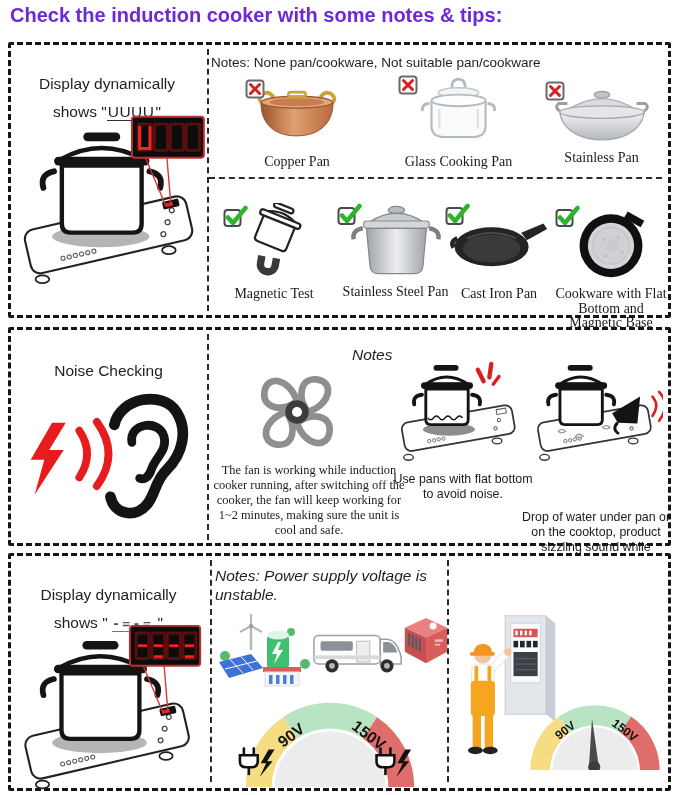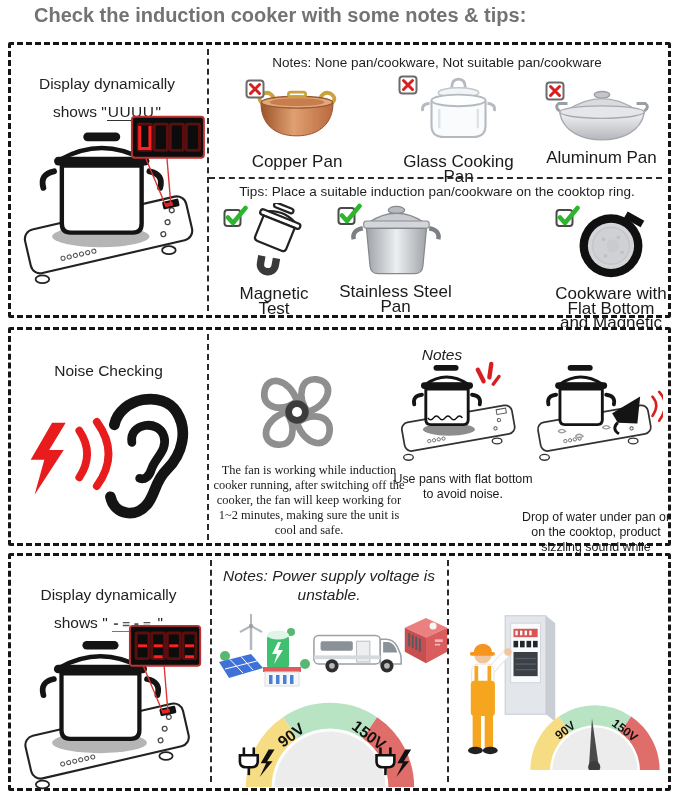--- a/index.html
+++ b/index.html
@@ -1,34 +1,34 @@
 <!DOCTYPE html>
 <html><head>
 <meta charset="utf-8">
 <style>
   html,body{margin:0;padding:0;background:#fff;}
   body{width:679px;height:795px;font-family:"Liberation Sans",sans-serif;color:#1a1a1a;}
   .stage{position:relative;width:679px;height:795px;overflow:hidden;background:#fff;}
-  .page-title{position:absolute;left:10px;top:4px;font-size:20px;font-weight:bold;color:#737373;margin-left:24px;}
+  .page-title{position:absolute;left:10px;top:4px;font-size:20px;font-weight:bold;color:#6d28d9;}
   .box{position:absolute;box-sizing:border-box;border:3px dashed #151515;border-radius:2px;background:#fff;}
   #box1{left:8px;top:42px;width:663px;height:276px;}
   #box2{left:8px;top:327px;width:663px;height:219px;}
   #box3{left:8px;top:553px;width:663px;height:238px;}
   .vdiv{position:absolute;width:0;border-left:2px dashed #2a2a2a;}
   .hdiv{position:absolute;height:0;border-top:2px dashed #2a2a2a;}
   .panel-title{position:absolute;text-align:center;font-size:15.5px;color:#1f1f1f;margin-top:16px;}
   .code-u{border-bottom:1.6px solid #333;padding:0 1px;letter-spacing:.5px;}
   .code-dash{border-bottom:1.6px solid #777;color:#555;letter-spacing:2.5px;font-weight:bold;font-family:"DejaVu Sans Mono",monospace;font-size:13px;}
-  .sec-heading{position:absolute;text-align:center;font-size:13.5px;color:#1f1f1f;}
+  .sec-heading{position:absolute;font-size:13.5px;color:#1f1f1f;}
   .sec-heading.big{font-size:15.5px;font-style:italic;}
   .item{position:absolute;text-align:center;}
   .item .mark{position:absolute;}
   .art-box{height:74px;display:flex;align-items:center;justify-content:center;}
   .art-box.tall{height:80px;}
-  .item-label{font-size:17px;line-height:14.5px;color:#1a1a1a;margin-top:4px;}
+  .item-label{font-size:14px;line-height:14.5px;color:#1a1a1a;margin-top:4px;font-family:Liberation Serif, serif;}
   .note-text{position:absolute;text-align:center;font-size:12.4px;line-height:15px;color:#1a1a1a;}
   svg{display:block;}
   svg text{font-family:"Liberation Sans",sans-serif;}
 </style>
 </head>
 <body>
 
 <div class="stage">
 
   <div class="page-title">Check the induction cooker with some notes &amp; tips:</div>
@@ -146,25 +146,24 @@
               </linearGradient>
             </defs>
           <path d="M6,28 q-6,-4 -1,-8 l9,0" fill="none" stroke="#9b9ea3" stroke-width="3"></path>
           <path d="M94,28 q6,-4 1,-8 l-9,0" fill="none" stroke="#9b9ea3" stroke-width="3"></path>
           <ellipse cx="50" cy="11" rx="8" ry="3.5" fill="#c3c5c9" stroke="#9b9ea3" stroke-width="1.5"></ellipse>
           <path d="M14,27 Q50,3 86,27 Z" fill="#d9dbde" stroke="#aaadb2" stroke-width="1.4"></path>
           <path d="M6,30 C10,50 30,58 50,58 C70,58 90,50 94,30 Z" fill="url(#gsil)" stroke="#a6a9ae" stroke-width="1.4"></path>
           <ellipse cx="50" cy="29" rx="44" ry="6.5" fill="#e4e6e9" stroke="#a6a9ae" stroke-width="1.4"></ellipse>
         </svg>
       </div>
-      <div class="item-label">Aluminum Pan</div>
+      <div class="item-label">Stainless Pan</div>
     </div>
 
     <div class="hdiv" style="left:198px;top:132px;width:453px;"></div>
-    <div class="sec-heading" style="left:200px;top:139px;width:452px;">Tips: Place a suitable induction pan/cookware on the cooktop ring.</div>
 
     <div class="item" style="left:212px;top:158px;width:102px;">
       <div class="mark" style="left:0;top:2px;">
         <svg width="26" height="23" viewBox="0 0 26 23">
             <rect x="1.5" y="5" width="16" height="16" rx="3" fill="#fff" stroke="#4a4a4a" stroke-width="2"></rect>
             <path d="M5,12.5 L10,18 L22.5,3" fill="none" stroke="#2db52d" stroke-width="4.5" stroke-linecap="round" stroke-linejoin="round"></path>
           </svg>
       </div>
       <div class="art-box tall">
         <svg width="80" height="80" viewBox="0 0 86 86">
@@ -202,20 +201,38 @@
           <path d="M89,30 q12,2 10,12" fill="none" stroke="#7d8085" stroke-width="5"></path>
           <ellipse cx="53" cy="10" rx="9" ry="4" fill="#b8bbbf" stroke="#85888d" stroke-width="1.4"></ellipse>
           <path d="M22,24 Q53,3 84,24 Z" fill="#c9ccd0" stroke="#8a8d92" stroke-width="1.4"></path>
           <rect x="17" y="22" width="72" height="8" rx="3" fill="#d4d6d9" stroke="#8a8d92" stroke-width="1.2"></rect>
           <path d="M20,30 h66 L82,72 q-1,8 -9,8 h-40 q-8,0 -9,-8 Z" fill="url(#gst)" stroke="#85888d" stroke-width="1.4"></path>
         </svg>
       </div>
       <div class="item-label">Stainless Steel Pan</div>
     </div>
 
+    <div class="item" style="left:432px;top:158px;width:112px;">
+      <div class="mark" style="left:2px;top:0;">
+        <svg width="26" height="23" viewBox="0 0 26 23">
+            <rect x="1.5" y="5" width="16" height="16" rx="3" fill="#fff" stroke="#4a4a4a" stroke-width="2"></rect>
+            <path d="M5,12.5 L10,18 L22.5,3" fill="none" stroke="#2db52d" stroke-width="4.5" stroke-linecap="round" stroke-linejoin="round"></path>
+          </svg>
+      </div>
+      <div class="art-box tall">
+        <svg width="100" height="54" viewBox="0 0 108 58">
+          <polygon points="78,18 102,8 106,14 84,26" fill="#242424"></polygon>
+          <path d="M9,24 q-8,3 -4,10" fill="none" stroke="#242424" stroke-width="5"></path>
+          <ellipse cx="46" cy="33" rx="40" ry="21" fill="#242424"></ellipse>
+          <ellipse cx="46" cy="35" rx="31" ry="15" fill="#3a3a3a"></ellipse>
+          <path d="M20,24 q26,-12 52,0" fill="none" stroke="#4e4e4e" stroke-width="2"></path>
+        </svg>
+      </div>
+      <div class="item-label">Cast Iron Pan</div>
+    </div>
 
     <div class="item" style="left:544px;top:158px;width:112px;">
       <div class="mark" style="left:0;top:2px;">
         <svg width="26" height="23" viewBox="0 0 26 23">
             <rect x="1.5" y="5" width="16" height="16" rx="3" fill="#fff" stroke="#4a4a4a" stroke-width="2"></rect>
             <path d="M5,12.5 L10,18 L22.5,3" fill="none" stroke="#2db52d" stroke-width="4.5" stroke-linecap="round" stroke-linejoin="round"></path>
           </svg>
       </div>
       <div class="art-box tall">
         <svg width="74" height="74" viewBox="0 0 80 80">

